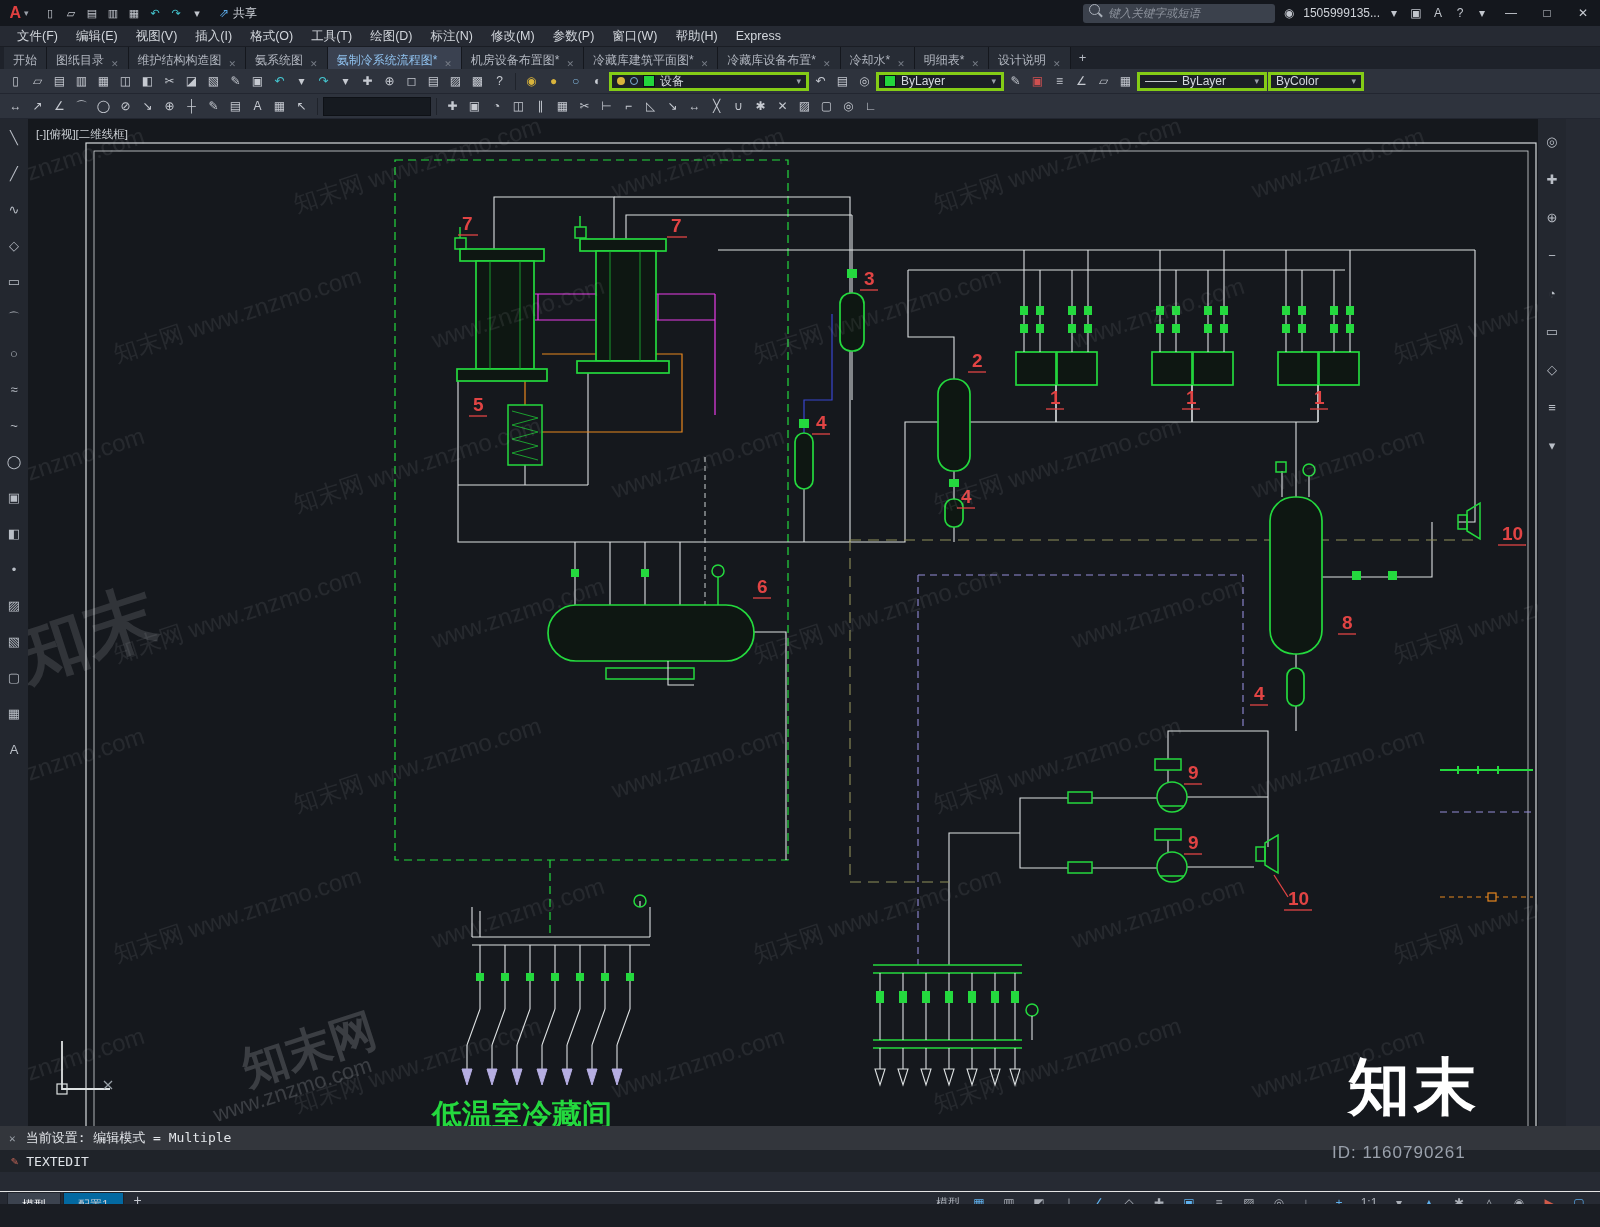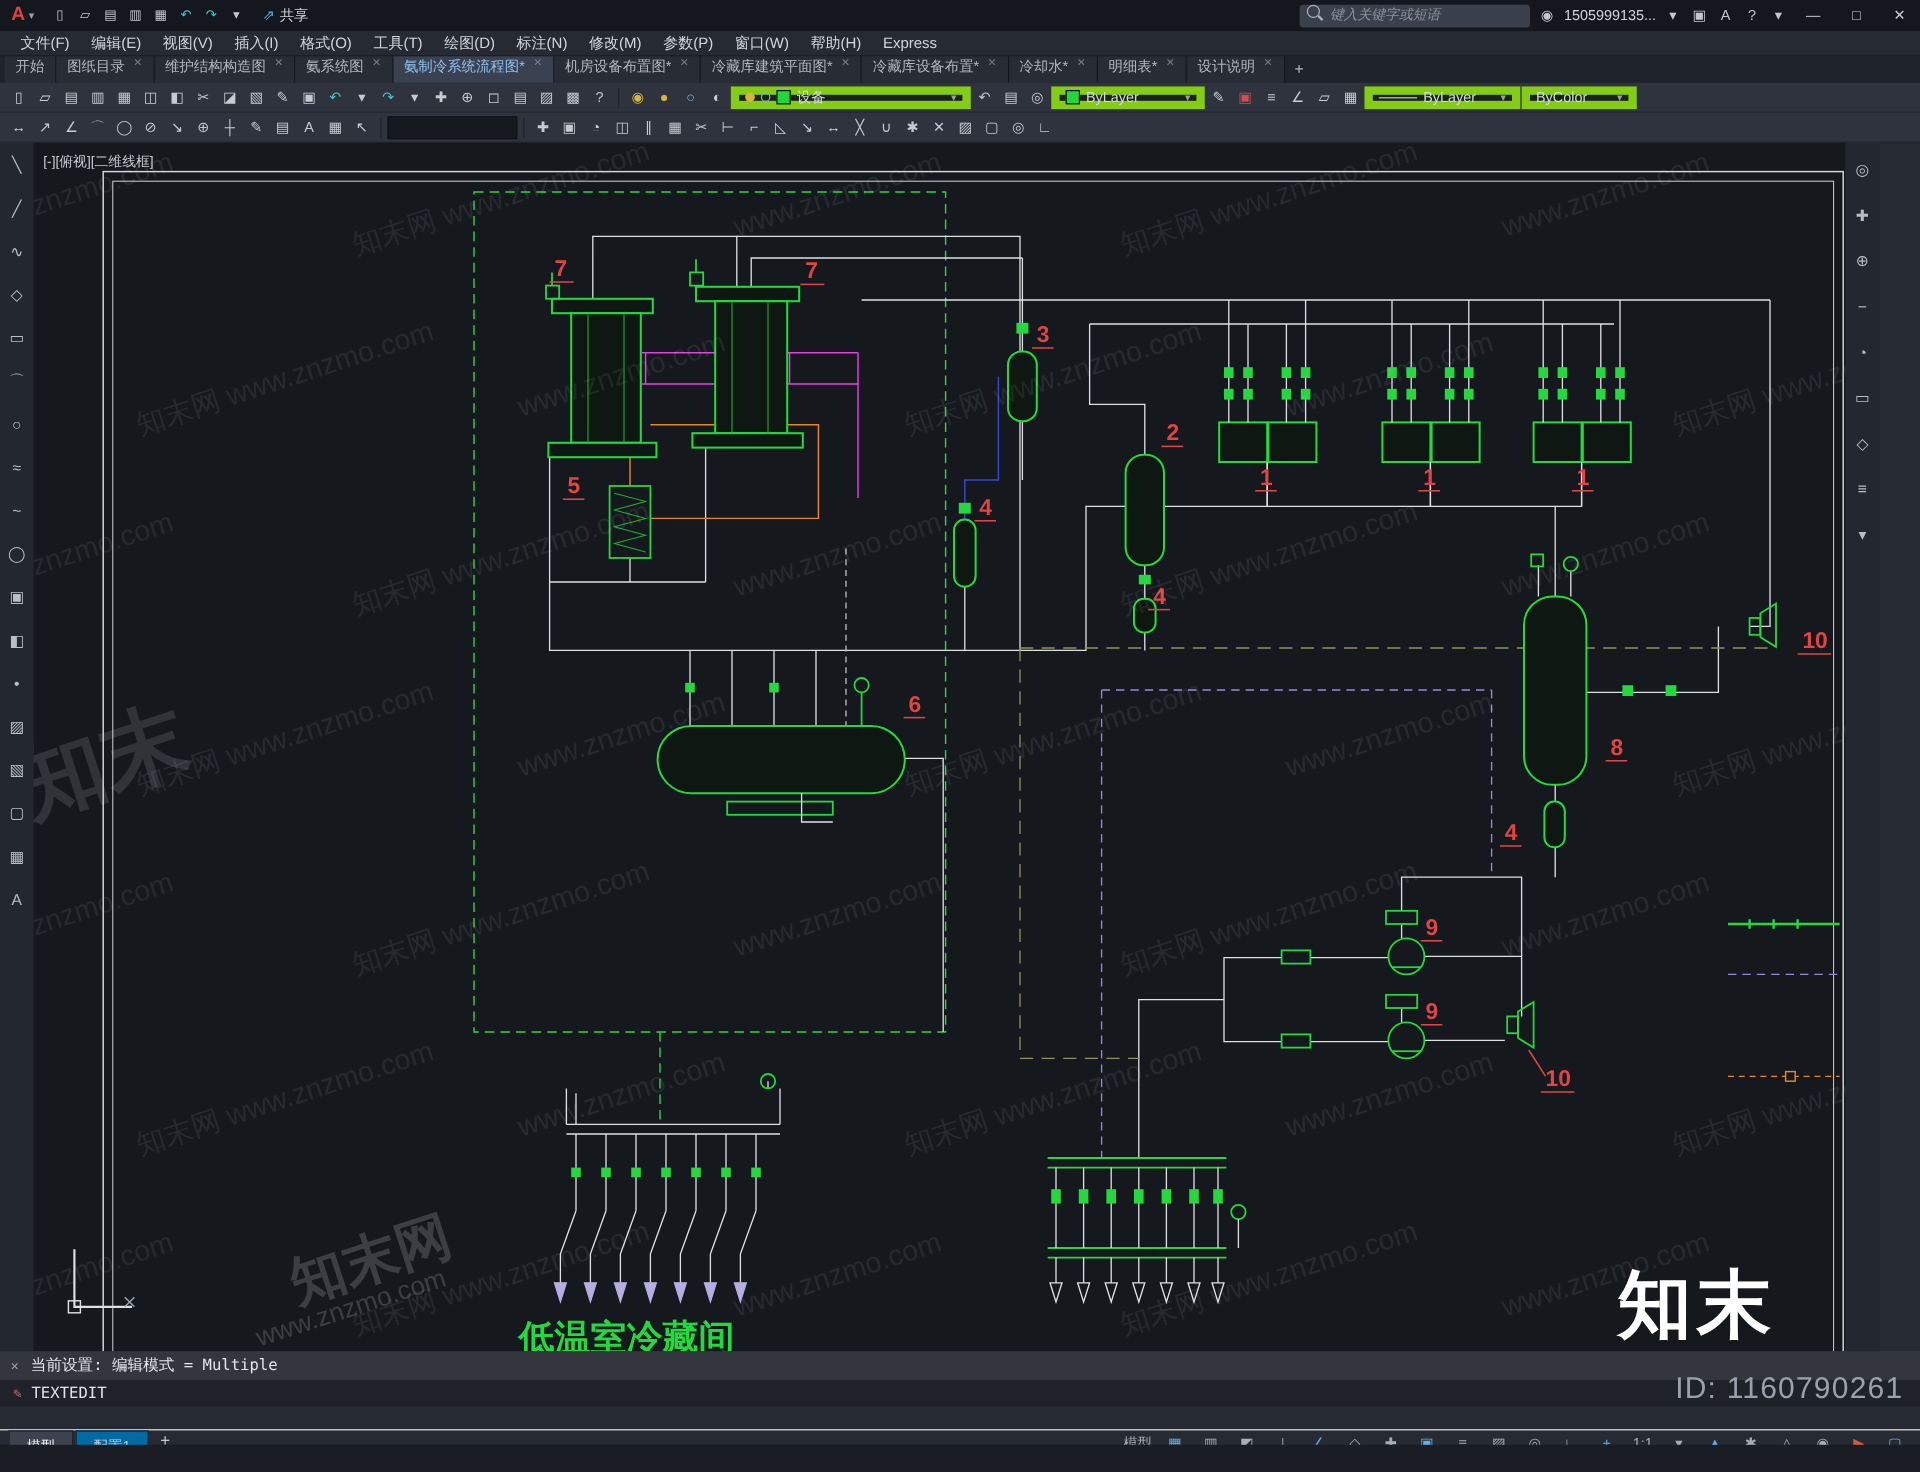--- a/index.html
+++ b/index.html
@@ -26,33 +26,33 @@
   .tb-ic{color:#c2c6cd;font-size:12px;min-width:16px;text-align:center}
   .tb-user{color:#d0d4da;font-size:12px;white-space:nowrap}
   .winbtn{width:30px;height:26px;line-height:26px;text-align:center;color:#c8ccd3;font-size:12px}
 
   
   #menubar{top:26px;height:21px;background:#262a33;display:flex;align-items:center;padding-left:8px;border-bottom:1px solid #1a1d24}
   .menu-item{padding:0 9px;font-size:12.5px;color:#d2d6dc;height:21px;line-height:21px;white-space:nowrap}
 
   
   #doctabs{top:47px;height:22px;background:#1e222a;display:flex;align-items:stretch;padding-left:4px}
-  .dtab{display:flex;align-items:flex-start;gap:7px;padding:0 9px;border-right:1px solid #14171d;background:#272c35;
+  .dtab{display:flex;align-items:flex-end;gap:7px;padding:0 9px;border-right:1px solid #14171d;background:#272c35;
         font-size:12px;color:#b2b7c0;white-space:nowrap}
   .dtab.active{background:#3a4150}
   .dtab.active .dtab-label{color:#8fc1ee}
   .dtab-x{font-size:9px;color:#777d87}
   .dtab-add{width:24px;text-align:center;color:#b2b7c0;font-size:13px;line-height:22px}
 
   
   #tb1,#tb2{height:25px;background:#2e333d;border-bottom:1px solid #222630;display:flex;align-items:center;gap:1px;padding:0 5px}
   #tb1{top:69px}#tb2{top:94px}
   .tbtn{width:21px;height:21px;line-height:21px;text-align:center;font-size:12px;color:#c6cad1;flex:none}
   .tsep{width:1px;height:17px;background:#1f232b;margin:0 4px;flex:none}
-  .combo{display:flex;align-items:center;height:19px;background:#1b1f26;border:7px solid #84cc16;
+  .combo{display:flex;align-items:center;height:19px;background:#1b1f26;border:3px solid #84cc16;
          padding:0 5px;gap:5px;color:#d5d9df;font-size:12px;flex:none;box-sizing:border-box}
   .combo .val{flex:1;text-align:left;white-space:nowrap;overflow:hidden}
   .ccaret{color:#9aa0aa;font-size:9px}
   .swatch{width:10px;height:10px;background:#22d63c;border:1px solid #0c0f13;flex:none}
   .mini-dot{width:8px;height:8px;border-radius:50%;background:#d9b43c;flex:none}
   .mini-dot2{width:8px;height:8px;border-radius:50%;border:1px solid #7fb2d8;box-sizing:border-box;flex:none}
   .ltsample{width:32px;height:0;border-top:1.5px solid #c6cad1;flex:none}
   .cmdfield{width:98px;height:17px;background:#161a20;border:1px solid #0e1116;color:#d5d9df;font-size:11px;padding:0 4px;flex:none}
 
   
@@ -74,21 +74,21 @@
             align-items:center;padding-top:12px;gap:16px;box-sizing:border-box}
   #rightgap{position:absolute;left:1566px;top:0;width:34px;height:1007px;background:#262a33}
 
   
   #cmdhist{top:1126px;height:24px;background:#33363c;display:flex;align-items:center;gap:10px;padding:0 9px;
            font-family:"DejaVu Sans Mono",monospace;font-size:13px;color:#e2e5e9}
   .cmdclose{color:#9aa0a8;font-size:11px}
   #cmdprompt{top:1150px;height:22px;background:#1f2329;display:flex;align-items:center;gap:8px;padding:0 11px;
              font-family:"DejaVu Sans Mono",monospace;font-size:13px;color:#dfe3e8}
   .prompt-ic{color:#d06a5a;font-size:12px}
-  #idtag{position:absolute;left:1396px;top:1143px;font-size:25px;color:#9aa1ac;z-index:9;letter-spacing:1px}
+  #idtag{position:absolute;left:1332px;top:1143px;font-size:17px;color:#9aa1ac;z-index:9;letter-spacing:1px}
 
   
   #bottombar{top:1191px;height:32px;background:#262a33;display:flex;align-items:flex-start;padding:0 7px;border-top:1px solid #e5e5e5}
   .ltab{height:24px;line-height:24px;padding:0 14px;background:#0369a1;border:1px solid #1d2129;color:#c6cad1;font-size:12px;margin-right:2px}
   .ltab.active{background:#3c434f;color:#fafbfc}
   .ltab-add{width:24px;text-align:center;color:#c6cad1;font-size:14px}
   #statusicons{margin-left:auto;display:flex;align-items:center;gap:2px}
   .sbtn{min-width:22px;height:22px;line-height:22px;text-align:center;color:#a9aeb6;font-size:12px;padding:0 3px;white-space:nowrap}
   .sbtn.on{color:#5fb0ec}
   #bottomstrip{top:1204px;height:23px;background:#1a1d23}

